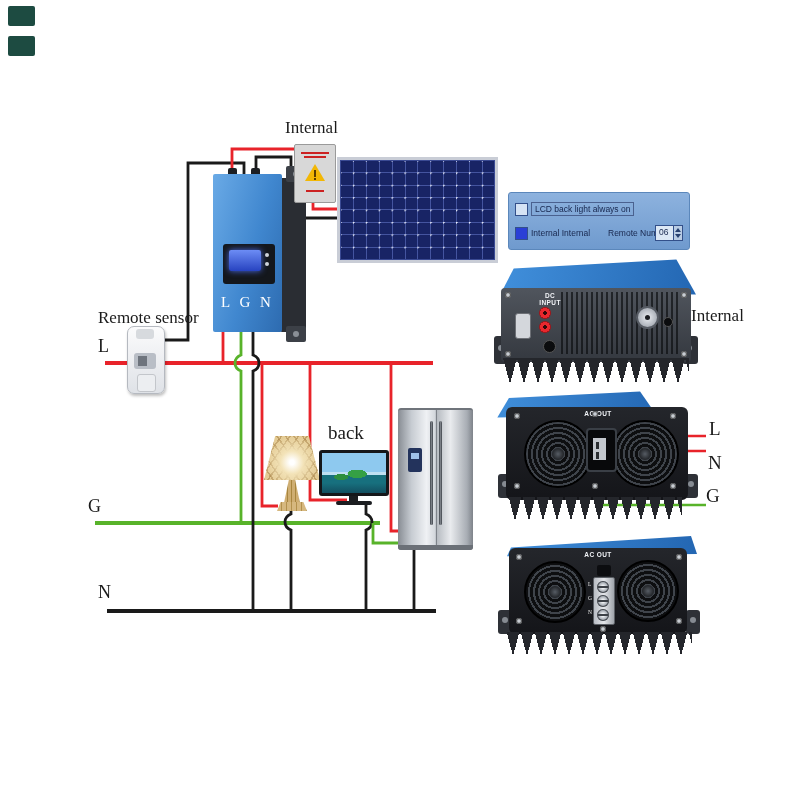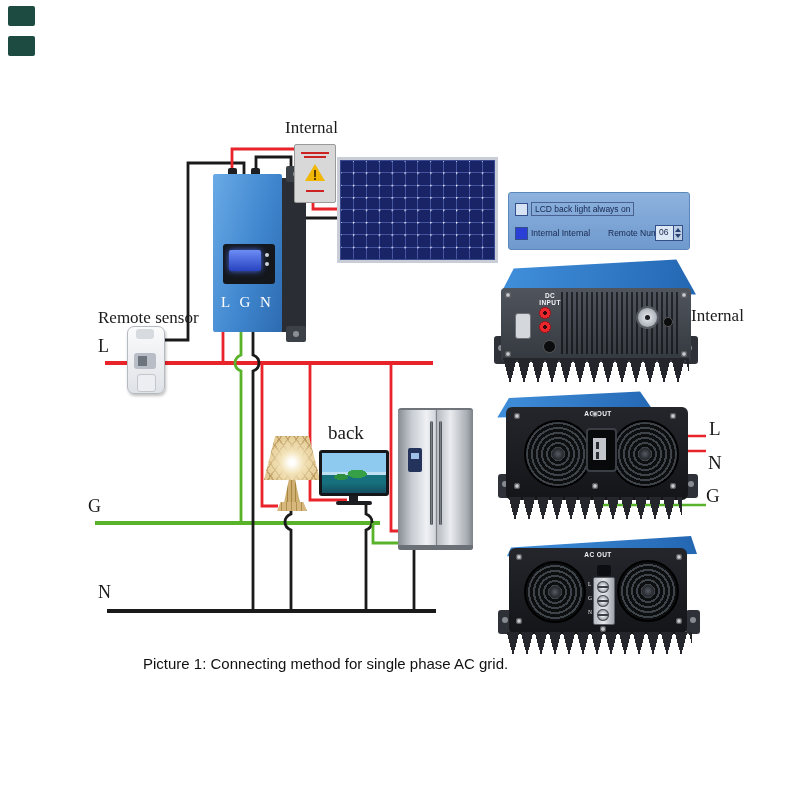--- a/index.html
+++ b/index.html
@@ -327,15 +327,14 @@
   <div class="dev fridge" style="left:398px;top:408px;width:75px;height:140px;">
     <div class="fr-div"></div>
     <div class="fr-handle" style="left:42%;"></div>
     <div class="fr-handle" style="left:55%;"></div>
     <div class="fr-disp">
         <div class="fr-disp-in"></div>
       </div>
     <div class="fr-base"></div>
   </div>
 
-  <div class="lbl caption" style="left:143px;top:655px;">Picture 1:  Connecting method for single phase AC grid.</div>
 
 </div>
 
 </body></html>

